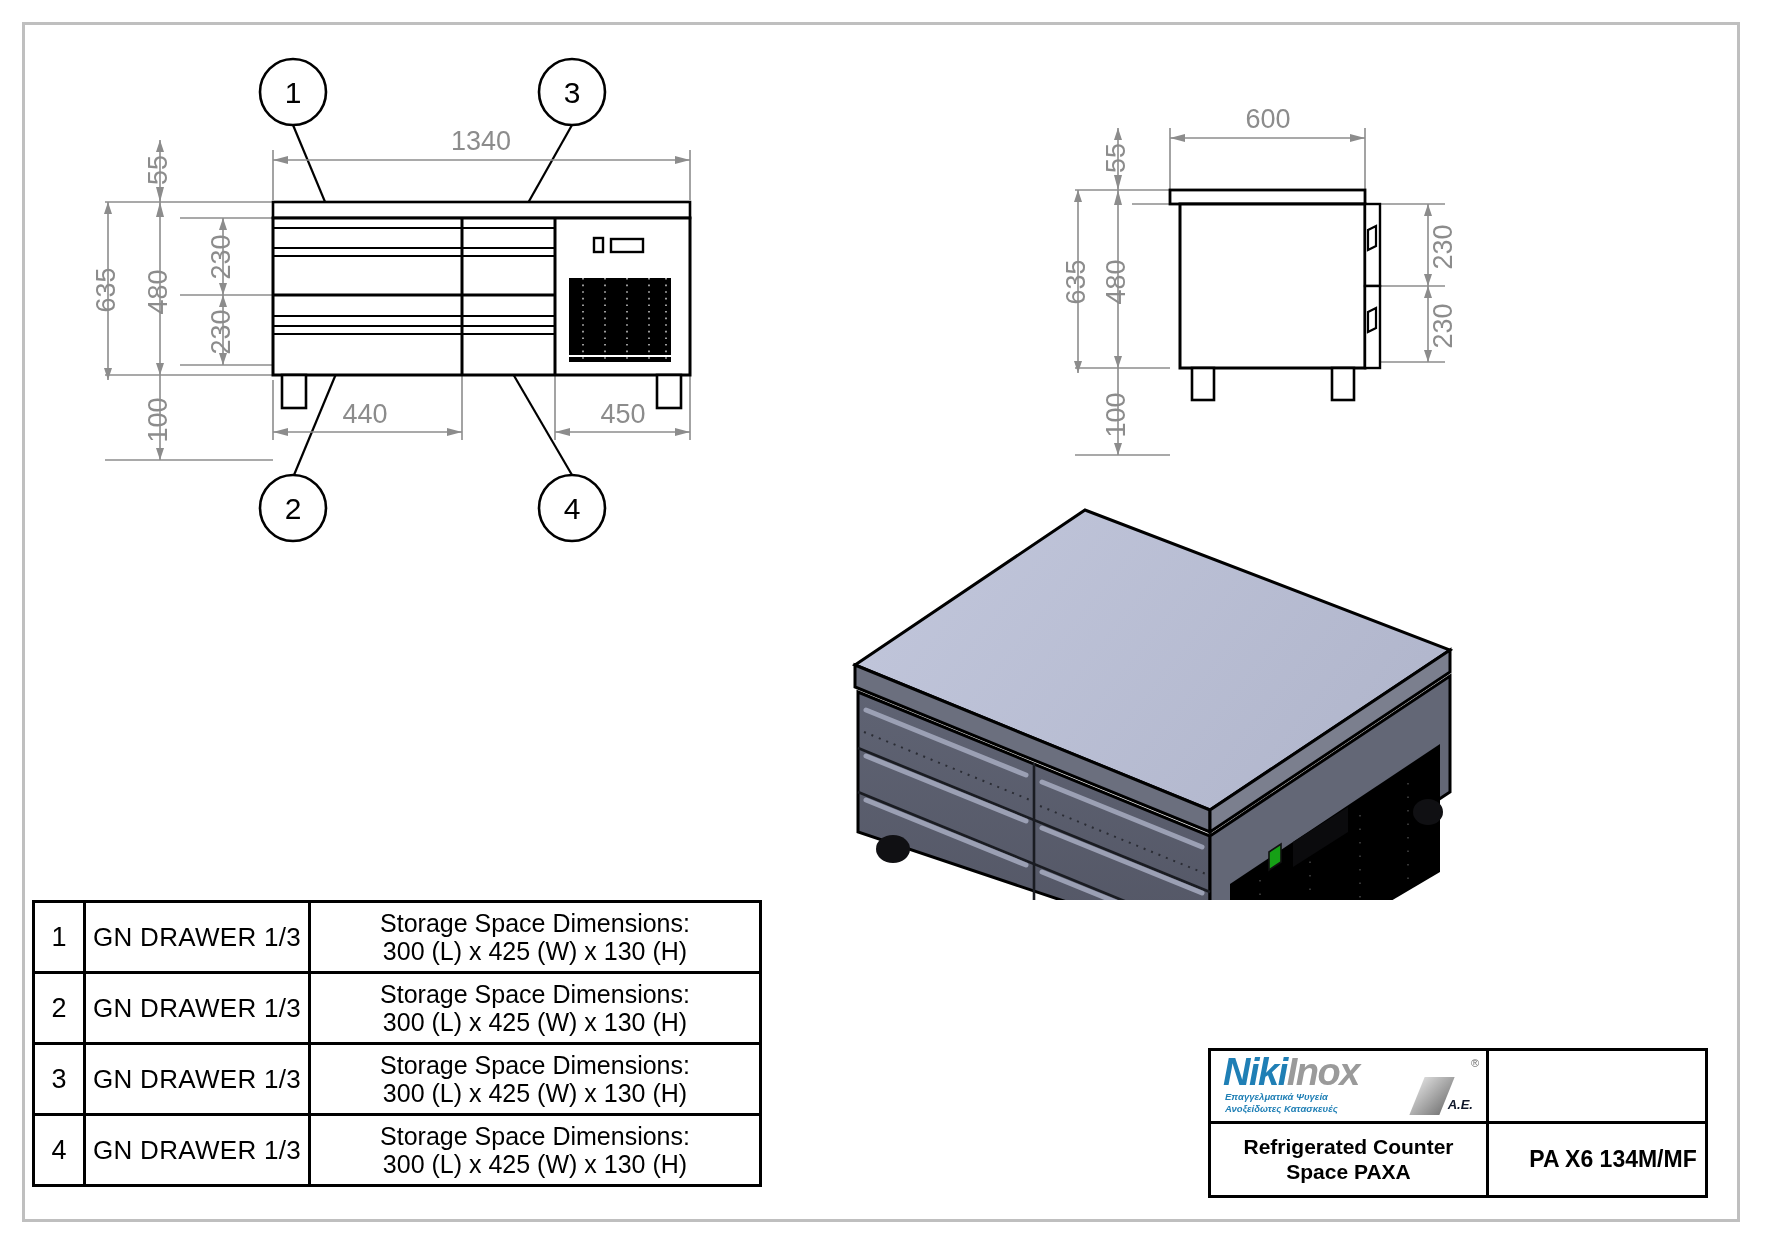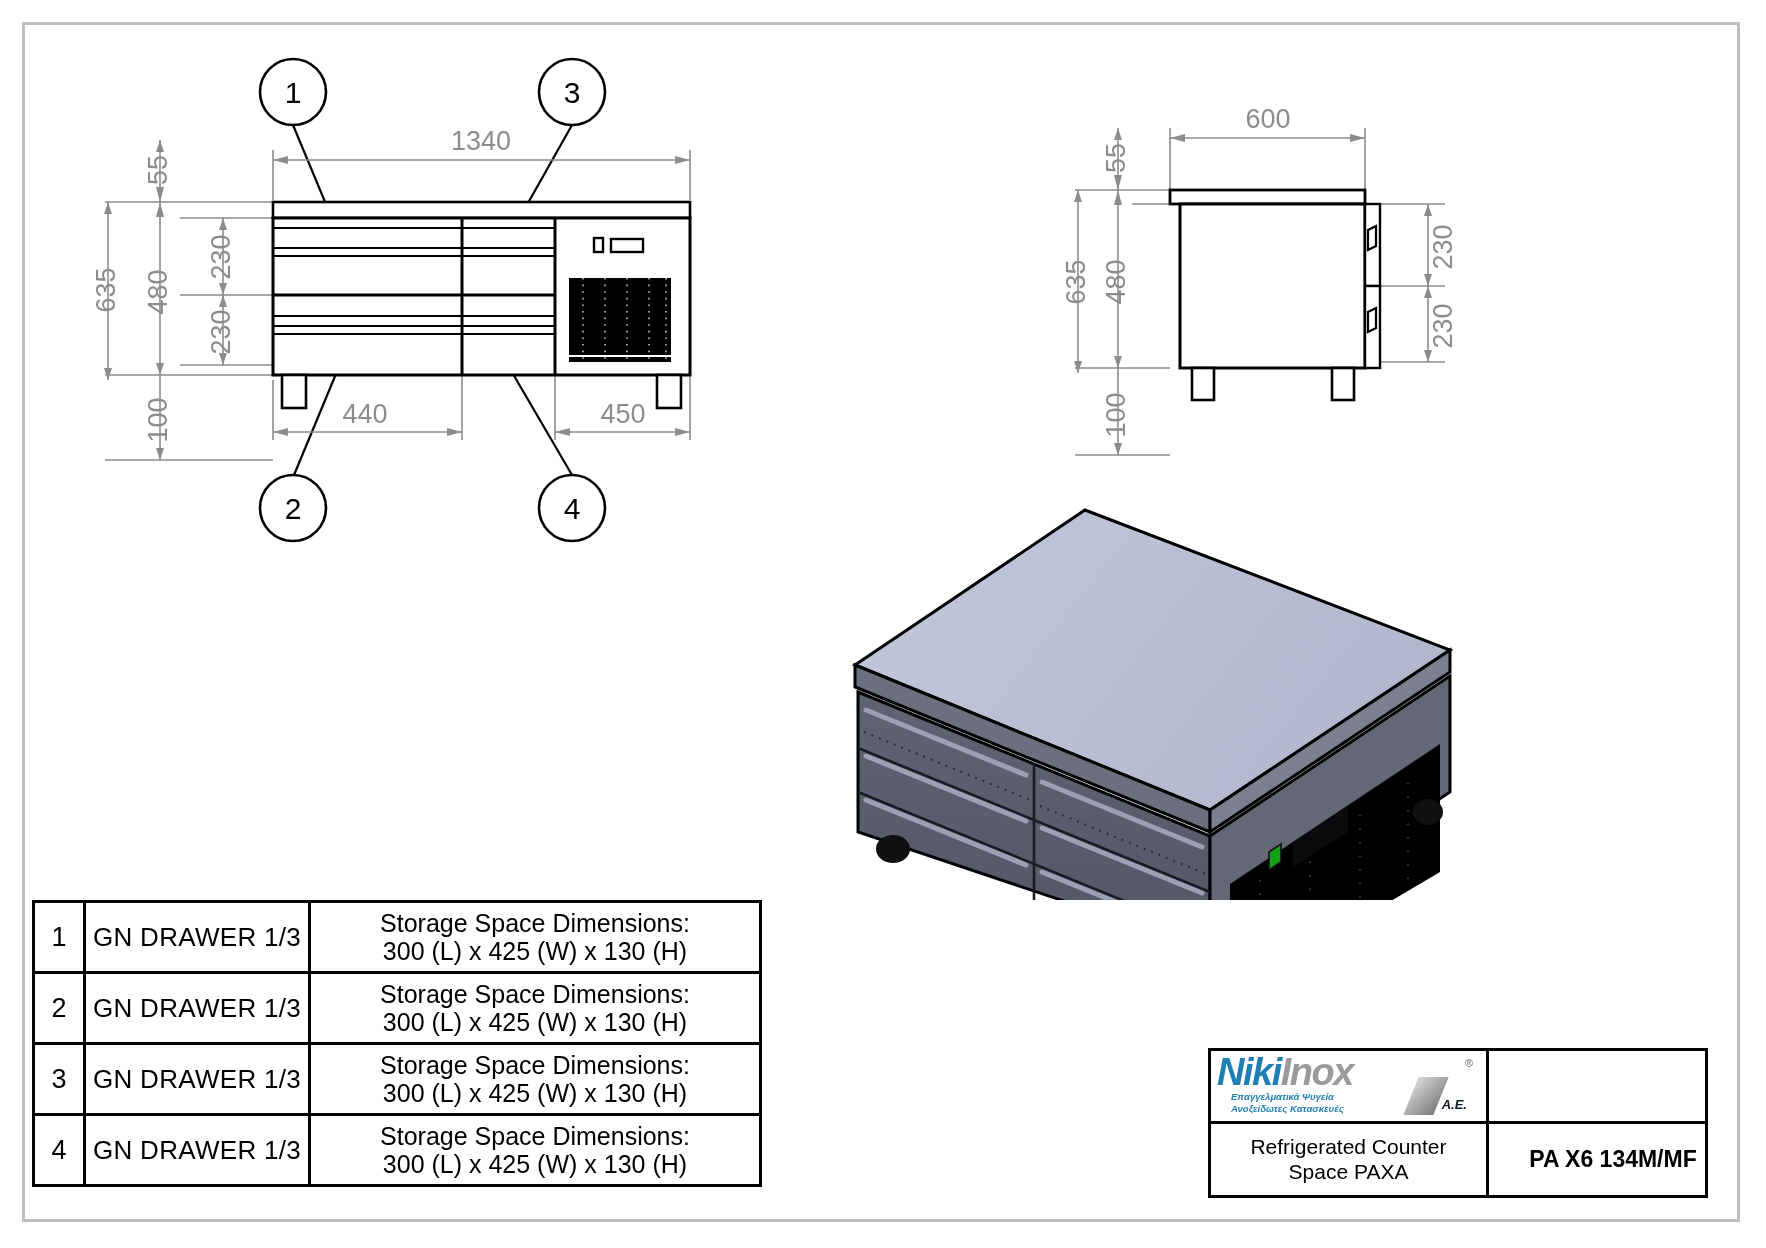--- a/index.html
+++ b/index.html
@@ -25,33 +25,33 @@
   .pdesc{flex:1;display:flex;flex-direction:column;align-items:center;
          justify-content:center;font-size:25px;color:#000;line-height:1.12;}
   
   .titleblock{position:absolute;left:1208px;top:1048px;width:500px;height:150px;
               border:3px solid #000;box-sizing:border-box;display:flex;
               flex-direction:column;background:#fff;}
   .tb-top{display:flex;height:70px;border-bottom:3px solid #000;}
   .tb-bot{display:flex;flex:1;}
   .tb-l{width:278px;flex:none;border-right:3px solid #000;
         display:flex;align-items:center;justify-content:center;
-        text-align:center;font-size:21px;font-weight:normal;line-height:1.15;
+        text-align:center;font-size:21px;font-weight:bold;line-height:1.15;
         color:#000;box-sizing:border-box;}
   .tb-r{flex:1;display:flex;align-items:center;justify-content:center;
         text-align:center;font-size:23px;font-weight:bold;color:#000;padding-left:32px;}
   .logo-cell{width:278px;flex:none;border-right:3px solid #000;
              display:flex;align-items:center;justify-content:flex-start;
-             padding-left:6px;box-sizing:border-box;position:relative;}
+             padding-left:12px;box-sizing:border-box;position:relative;}
   .logo{position:relative;width:258px;height:62px;}
   .logo-main{position:absolute;left:0;top:-2px;font-size:38px;font-weight:bold;
              font-style:italic;letter-spacing:-1.5px;line-height:1;}
   .lg-niki{color:#1f7fb5;}
   .lg-inox{color:#9a9a9a;}
-  .logo-sub{position:absolute;left:14px;top:36px;font-size:9.5px;
+  .logo-sub{position:absolute;left:2px;top:36px;font-size:9.5px;
             font-weight:bold;color:#1f7fb5;line-height:1.22;font-style:italic;}
   .logo-ae{position:absolute;right:8px;top:42px;font-size:13px;font-weight:bold;
            color:#0f172a;font-style:italic;}
   .logo-reg{position:absolute;right:2px;top:2px;font-size:11px;color:#6d6d6d;}
   .logo-slash{position:absolute;right:34px;top:22px;width:30px;height:38px;
               background:linear-gradient(120deg,#d8d8d8,#7b7b7b);
               transform:skewX(-22deg);}
 </style>
 </head>
 <body>

